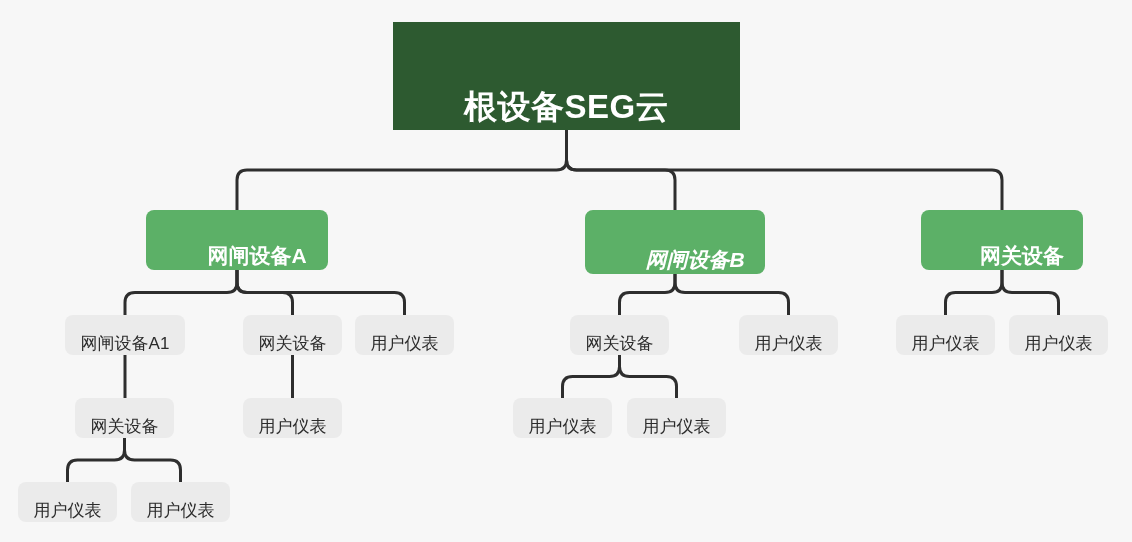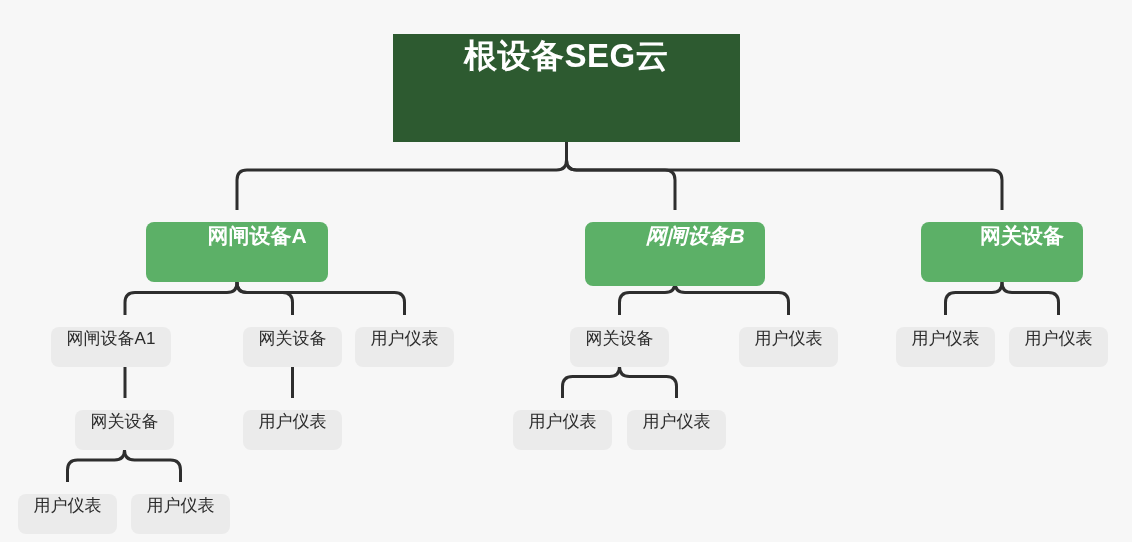--- a/index.html
+++ b/index.html
@@ -23,25 +23,24 @@
     position: absolute;
     left: 0;
     top: 0;
     width: 1132px;
     height: 542px;
     pointer-events: none;
   }
   .node {
     position: absolute;
     display: flex;
-    align-items: flex-start;
+    align-items: flex-end;
     justify-content: center;
     box-sizing: border-box;
     white-space: nowrap;
-    margin-top: 12px;
   }
   .node-root {
     background: #2d5a30;
     color: #ffffff;
     font-size: 33px;
     font-weight: bold;
     border-radius: 0;
     letter-spacing: 0.5px;
   }
   .node-branch {
@@ -88,21 +87,21 @@
       </div>
       <div class="node node-branch" style="left: 146px; top: 210px; width: 182px; height: 60px;">
         <span>网闸设备A</span>
       </div>
       <div class="node node-branch" style="left: 585px; top: 210px; width: 180px; height: 64px; font-style: italic;">
         <span>网闸设备B</span>
       </div>
       <div class="node node-branch" style="left: 921px; top: 210px; width: 162px; height: 60px;">
         <span>网关设备</span>
       </div>
-      <div class="node node-leaf" style="left: 51px; top: 315px; width: 120px; height: 40px;">
+      <div class="node node-leaf" style="left: 65px; top: 315px; width: 120px; height: 40px;">
         <span>网闸设备A1</span>
       </div>
       <div class="node node-leaf" style="left: 243px; top: 315px; width: 99px; height: 40px;">
         <span>网关设备</span>
       </div>
       <div class="node node-leaf" style="left: 355px; top: 315px; width: 99px; height: 40px;">
         <span>用户仪表</span>
       </div>
       <div class="node node-leaf" style="left: 75px; top: 398px; width: 99px; height: 40px;">
         <span>网关设备</span>

